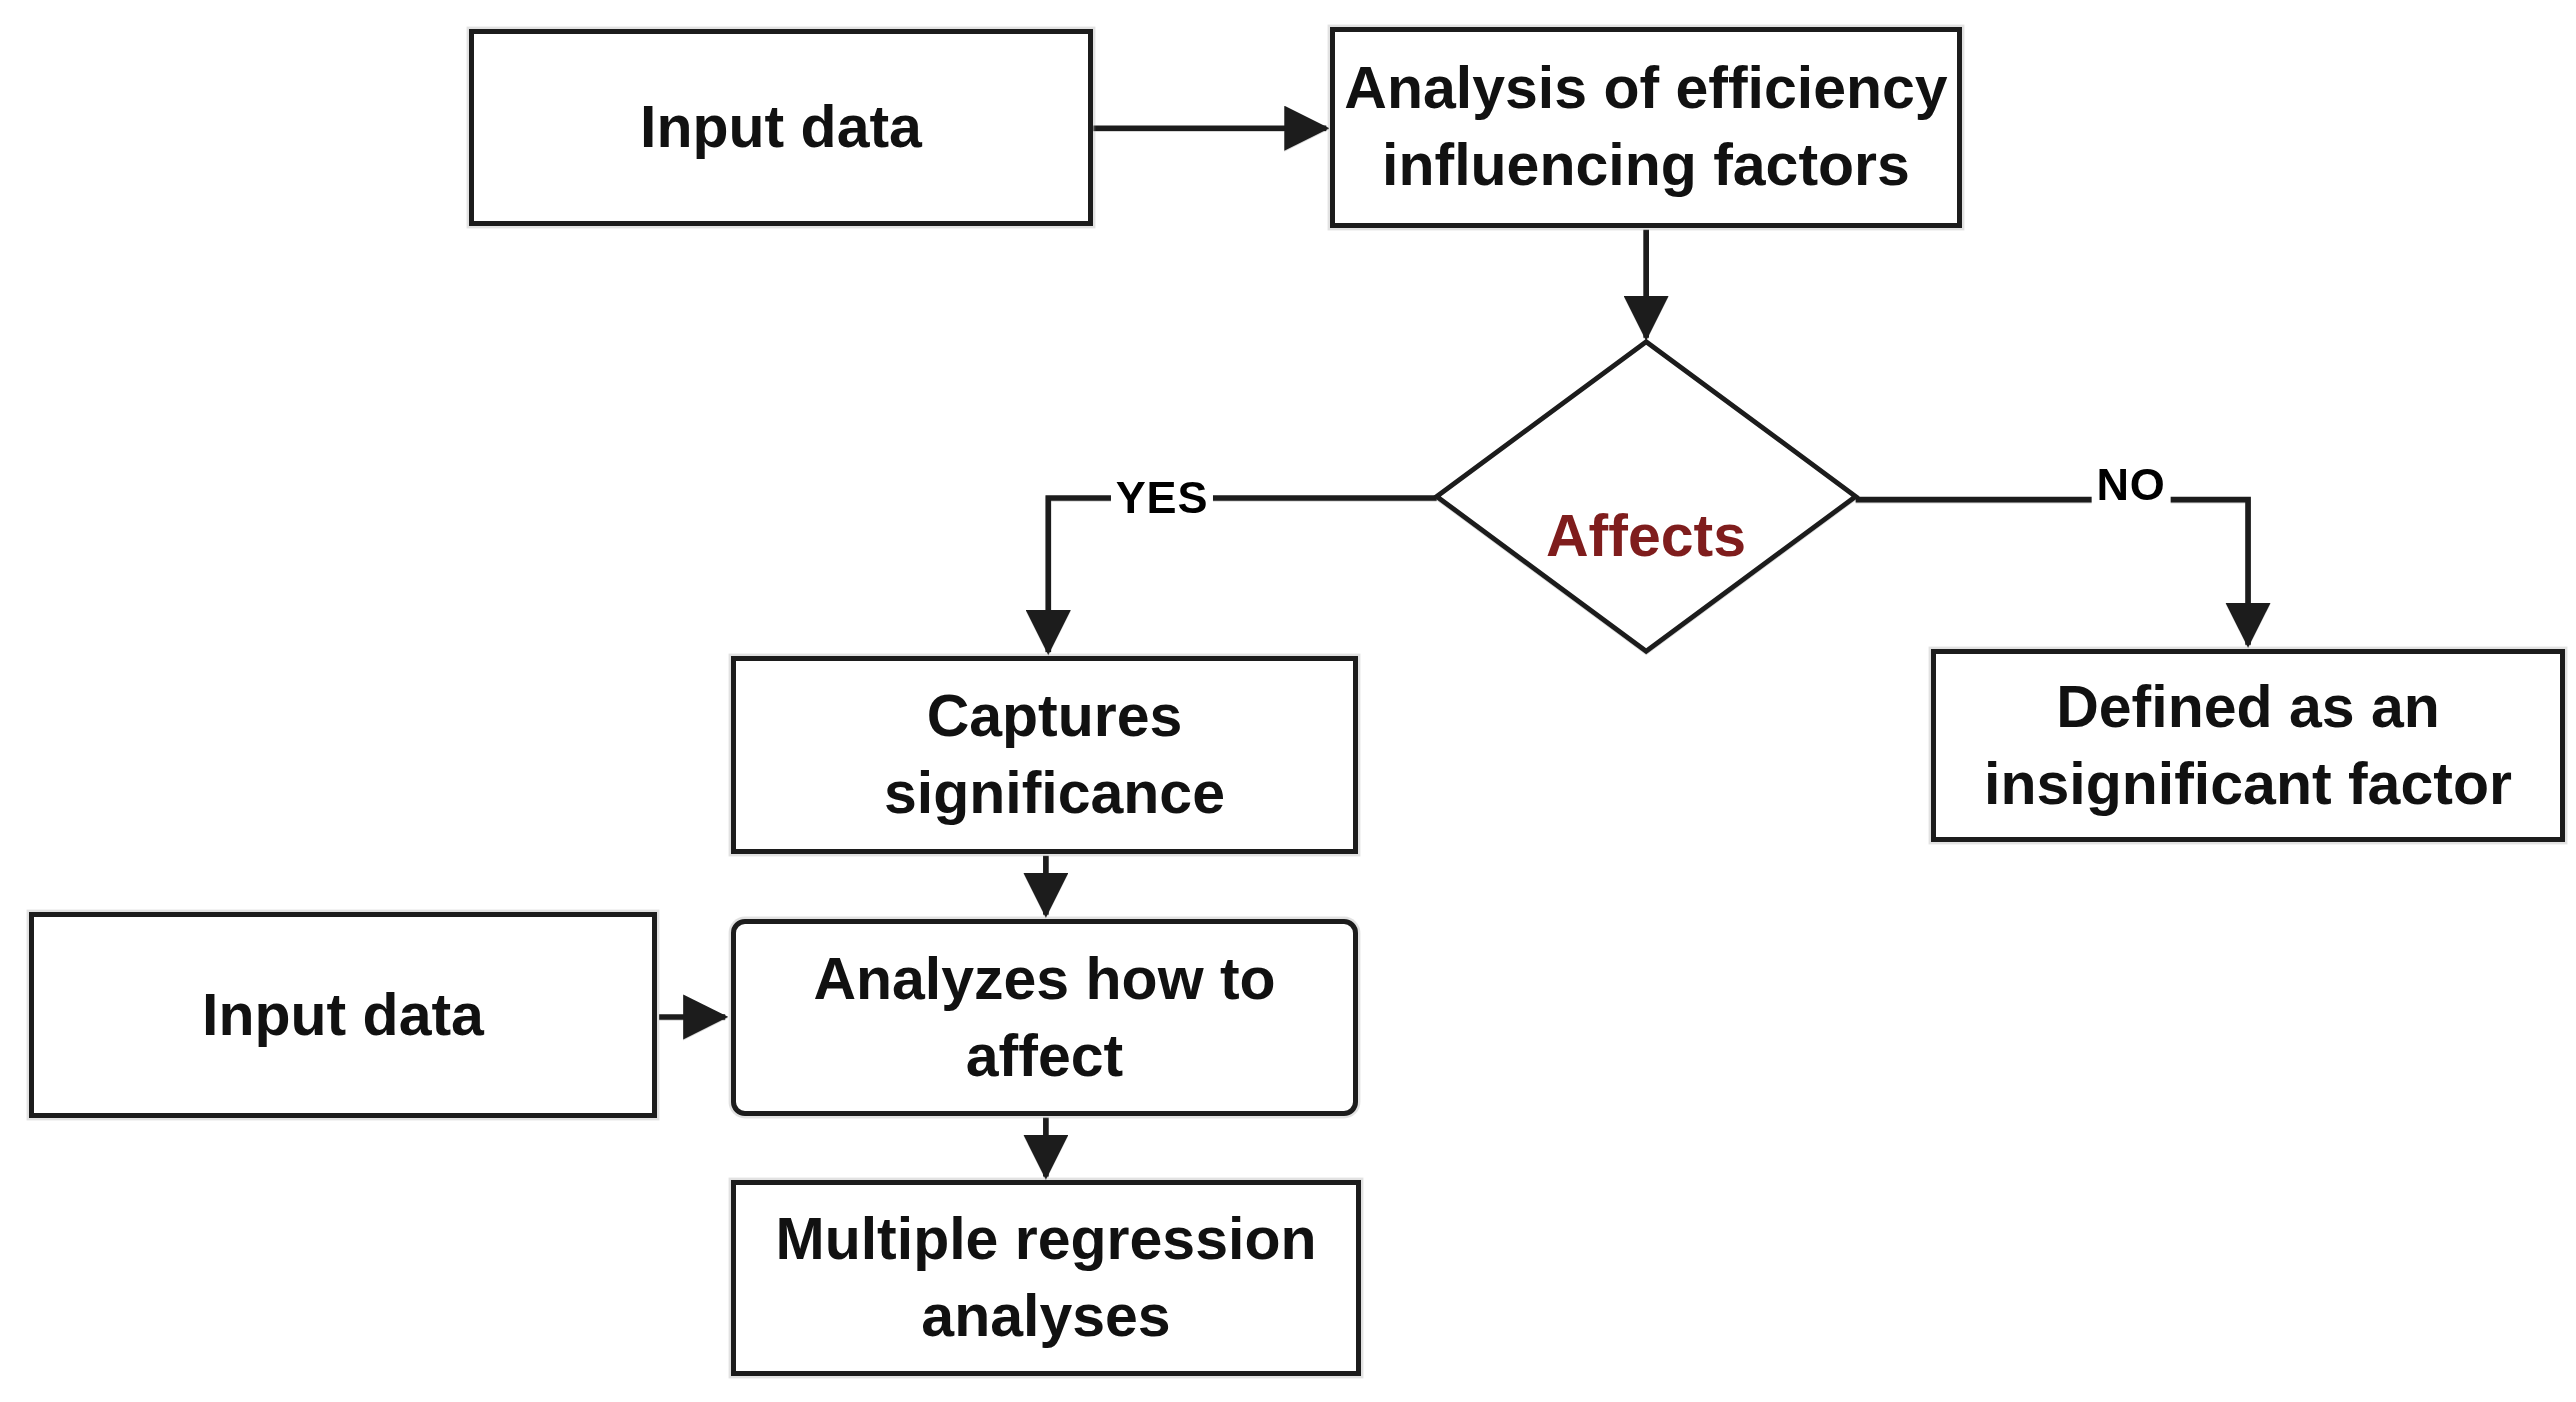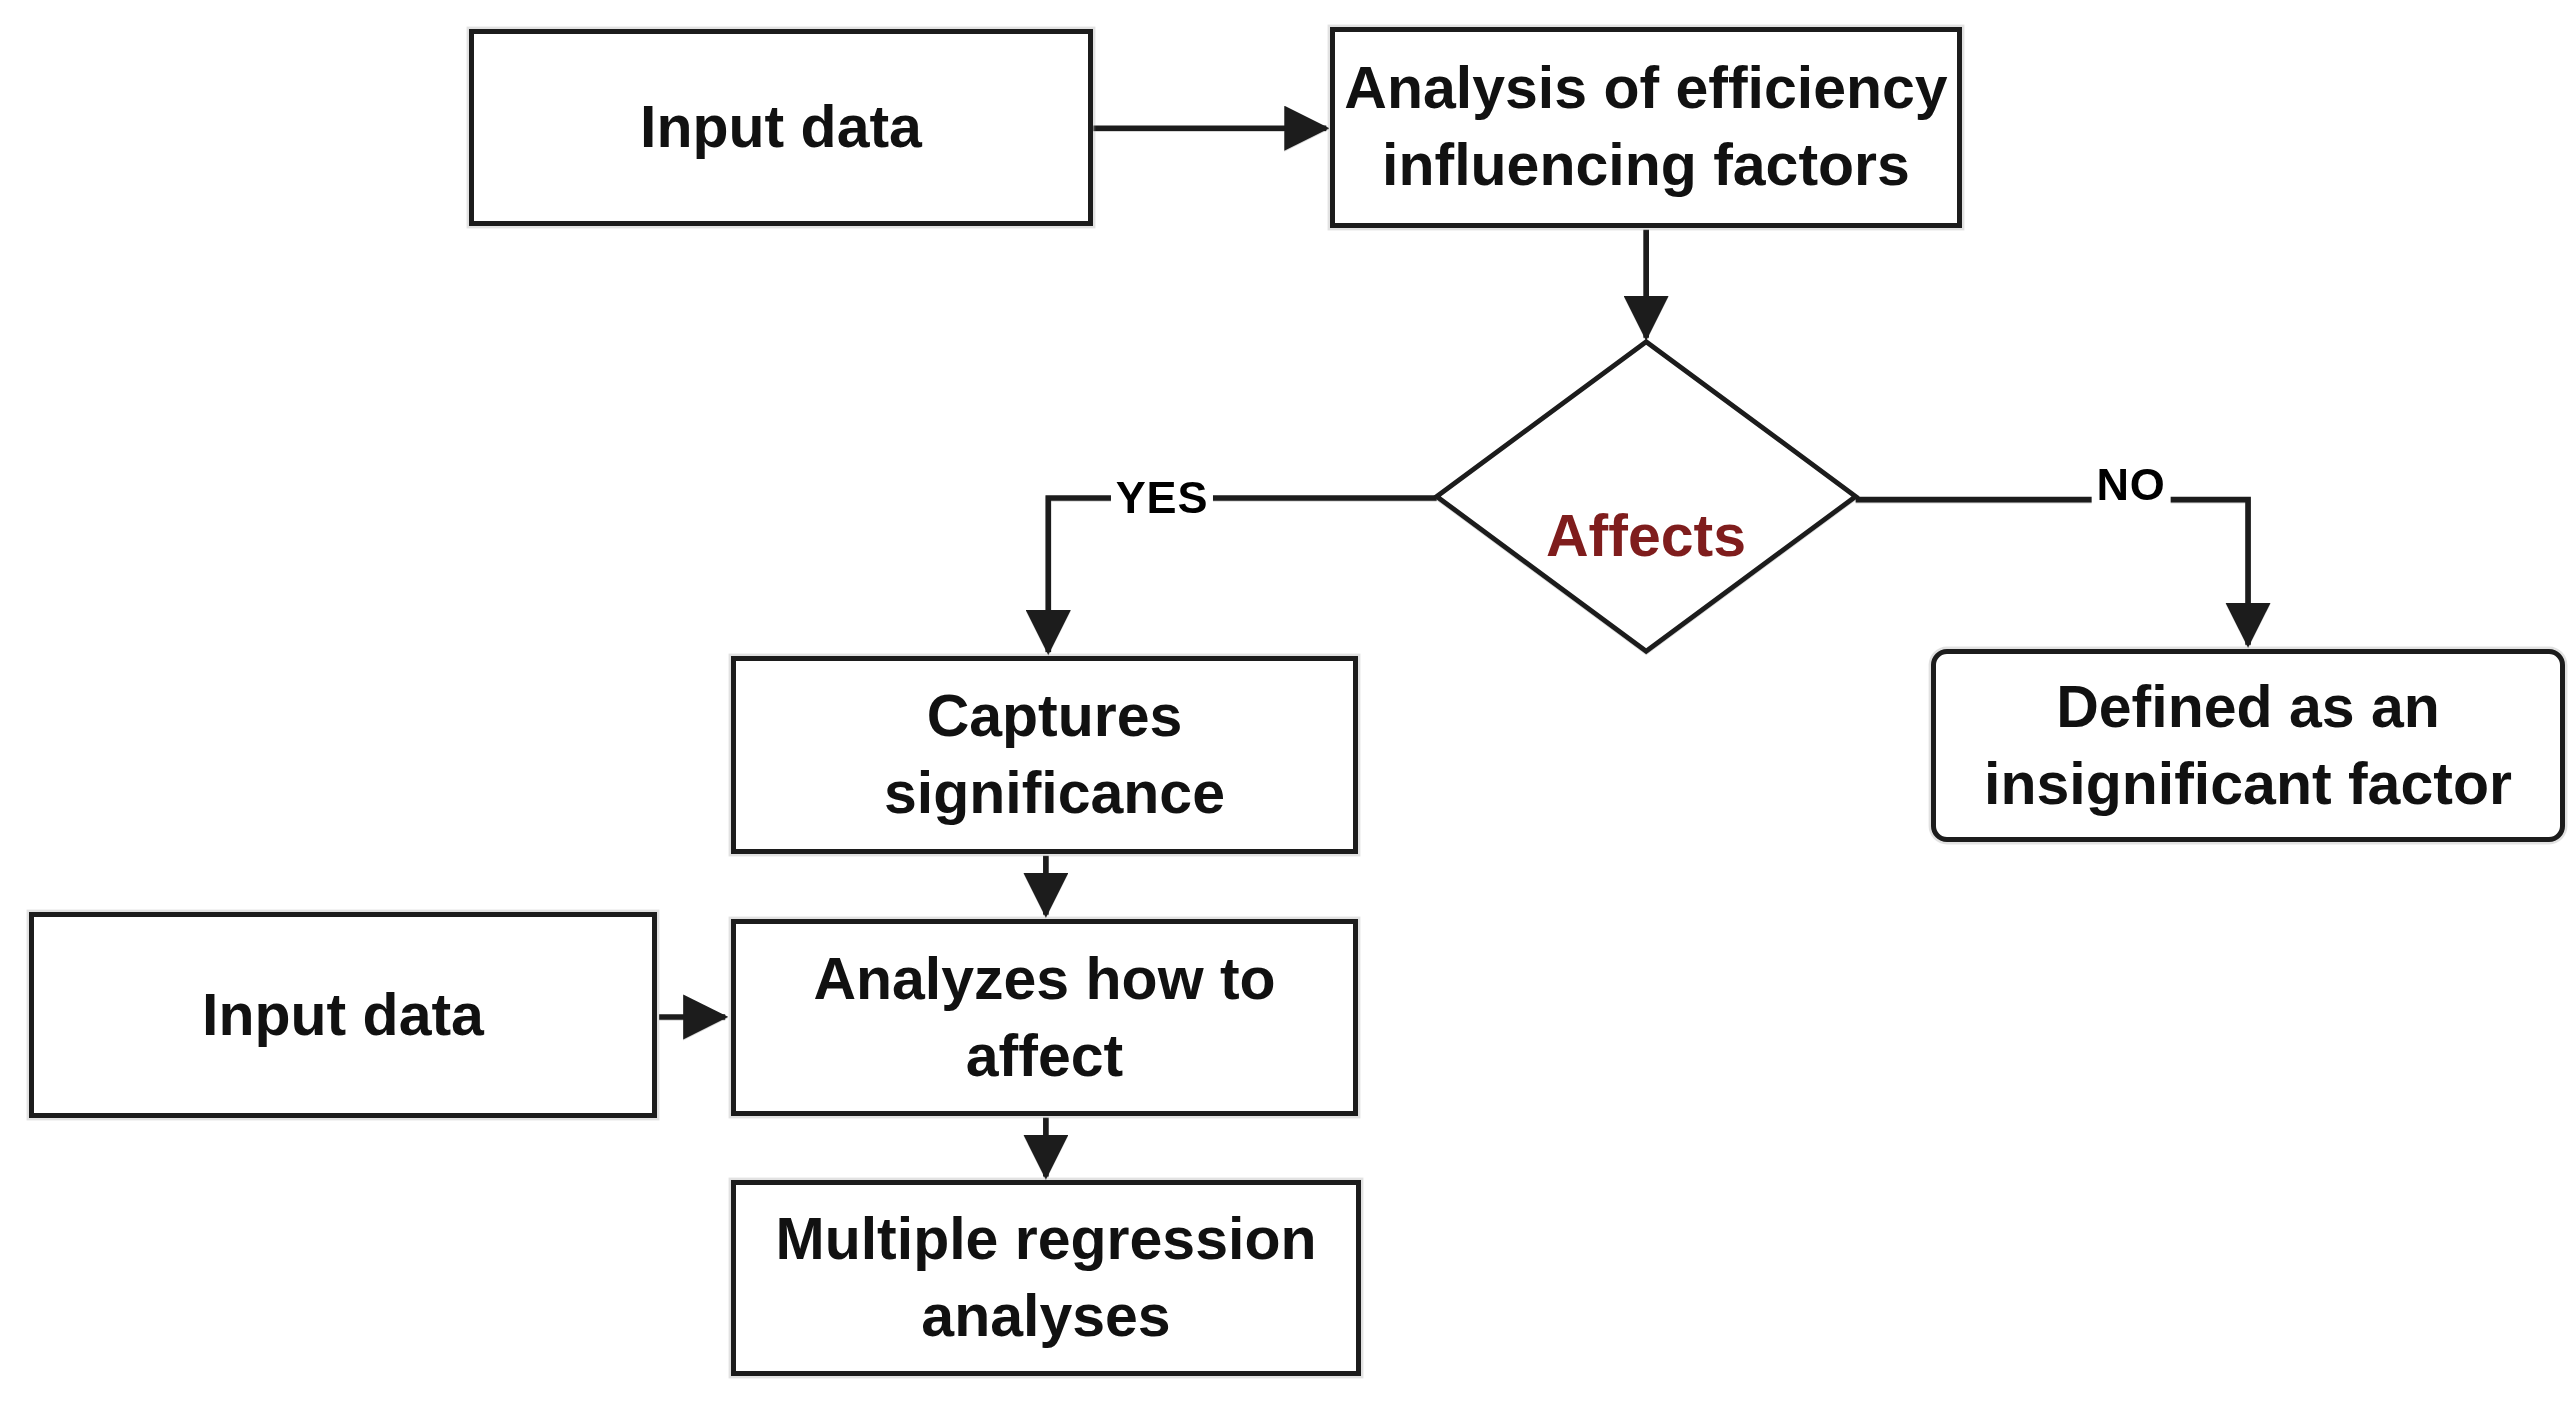--- a/index.html
+++ b/index.html
@@ -38,23 +38,23 @@
     box-shadow: 0 0 0 2.4px rgba(150,150,150,0.28);
   }
   .node .label,
   .diamond-label {
     white-space: pre-line;
   }
   
   .n-input-top   { left: 469px;  top: 29px;   width: 624px; height: 197px; }
   .n-analysis    { left: 1330px; top: 26.6px;   width: 632px; height: 201px; }
   .n-captures    { left: 731px;  top: 656px;  width: 627px; height: 198px; padding-left: 20px; }
-  .n-defined     { left: 1931px; top: 649px;  width: 634px; height: 193px; border-radius: 16px; }
+  .n-defined     { left: 1931px; top: 649px;  width: 634px; height: 193px; }
   .n-input-left  { left: 29px;   top: 912px; width: 628px; height: 206px; }
-  .n-analyzes    { left: 731px;  top: 919px; width: 627px; height: 197px; }
+  .n-analyzes    { left: 731px;  top: 919px; width: 627px; height: 197px; border-radius: 14px; }
   .n-regression  { left: 731px;  top: 1180px; width: 630px; height: 196px; }
 
   .diamond-label {
     position: absolute;
     left: 1646px;
     top: 496px;
     transform: translate(-50%, -50%);
     font-size: 59px;
     color: #7f1d1d;
     text-align: center;

